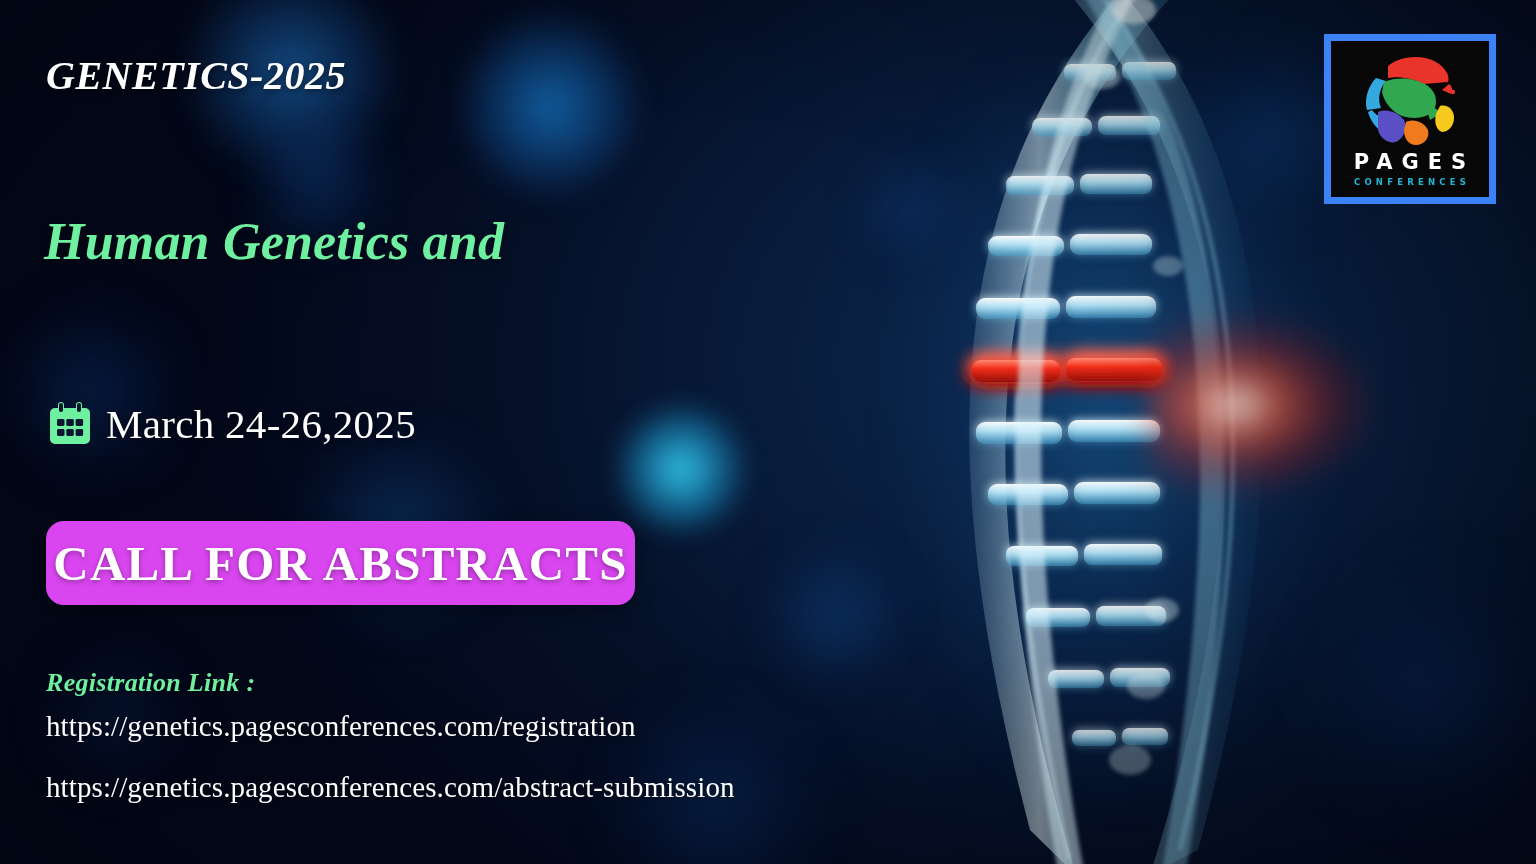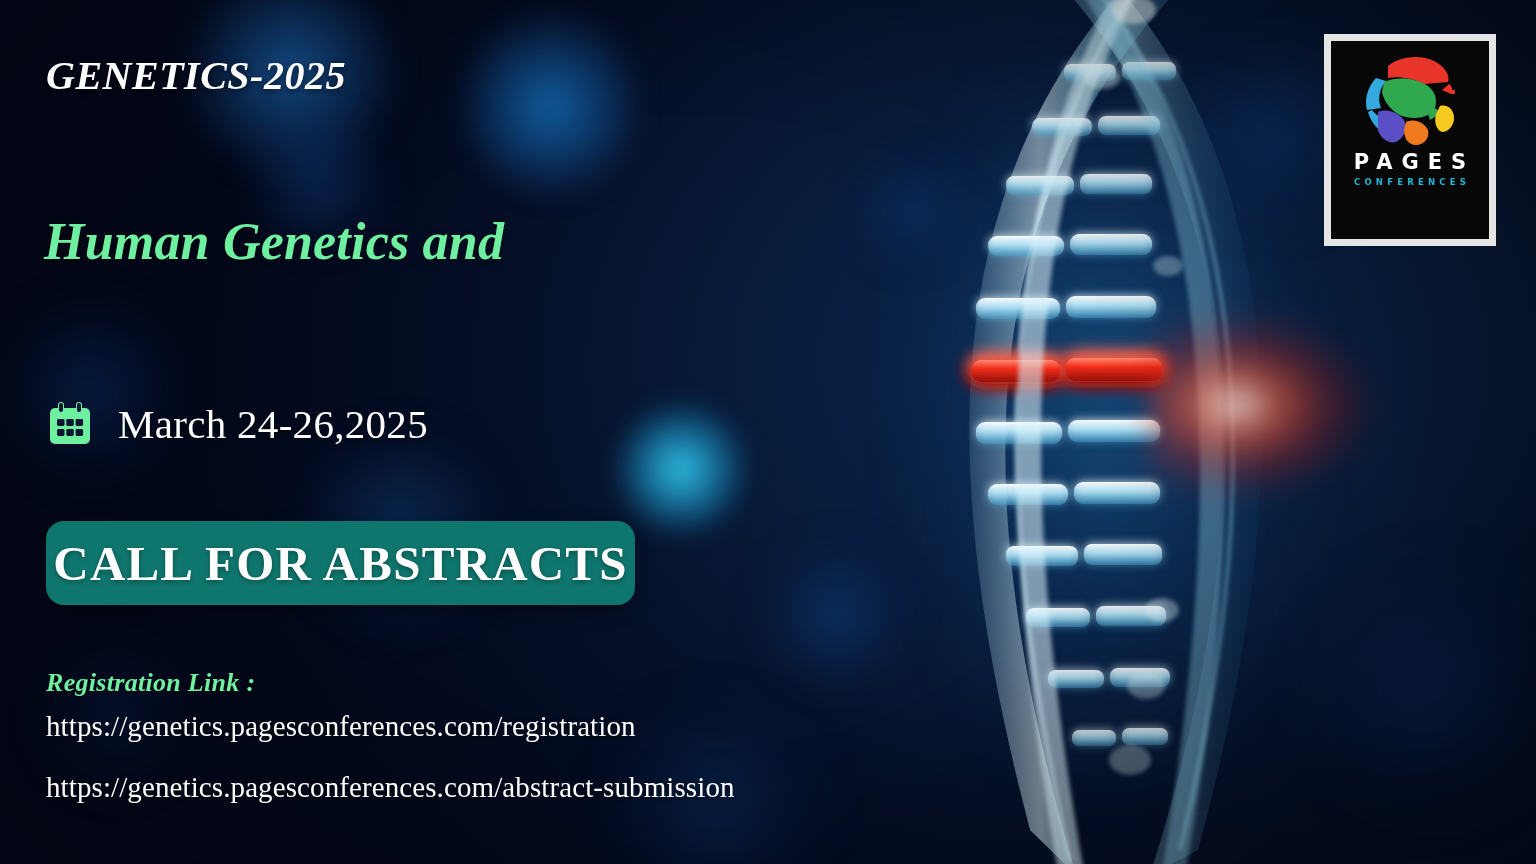--- a/index.html
+++ b/index.html
@@ -85,22 +85,22 @@
     filter: blur(13px);
   }
   .dna-svg { position: absolute; inset: 0; }
 
   
   .logo-box {
     position: absolute;
     left: 1324px;
     top: 34px;
     width: 172px;
-    height: 212px;
-    background: #e5e5e5;
+    height: 170px;
+    background: #3b82f6;
     padding: 7px;
     box-sizing: border-box;
   }
   .logo-inner {
     width: 100%; height: 100%;
     background: #070707;
     position: relative;
     display: flex;
     flex-direction: column;
     align-items: center;
@@ -165,38 +165,38 @@
     text-shadow: 0 3px 10px rgba(0,0,0,0.45);
   }
   .maintitle .l2 { display: block; }
 
   .meta-row {
     position: absolute;
     left: 46px; top: 400px;
     display: flex;
     align-items: center;
   }
-  .meta-item { display: flex; align-items: center; gap: 12px; }
+  .meta-item { display: flex; align-items: center; }
   .meta-item + .meta-item { margin-left: 44px; }
   .meta-icon { display: flex; align-items: center; justify-content: center; }
   .meta-text {
     font-family: "Liberation Serif", serif;
     font-size: 41px;
     color: #ffffff;
     margin-left: 12px;
     letter-spacing: 0.3px;
     text-shadow: 0 2px 7px rgba(0,0,0,0.55);
   }
 
   .cta-button {
     position: absolute;
     left: 46px; top: 521px;
     width: 589px;
     height: 84px;
-    background: #0f766e;
+    background: #d946ef;
     border-radius: 18px;
     display: flex;
     align-items: center;
     justify-content: center;
     box-shadow: 0 5px 18px rgba(0,0,0,0.4);
     cursor: pointer;
   }
   .cta-label {
     font-family: "Liberation Serif", serif;
     font-weight: 700;

